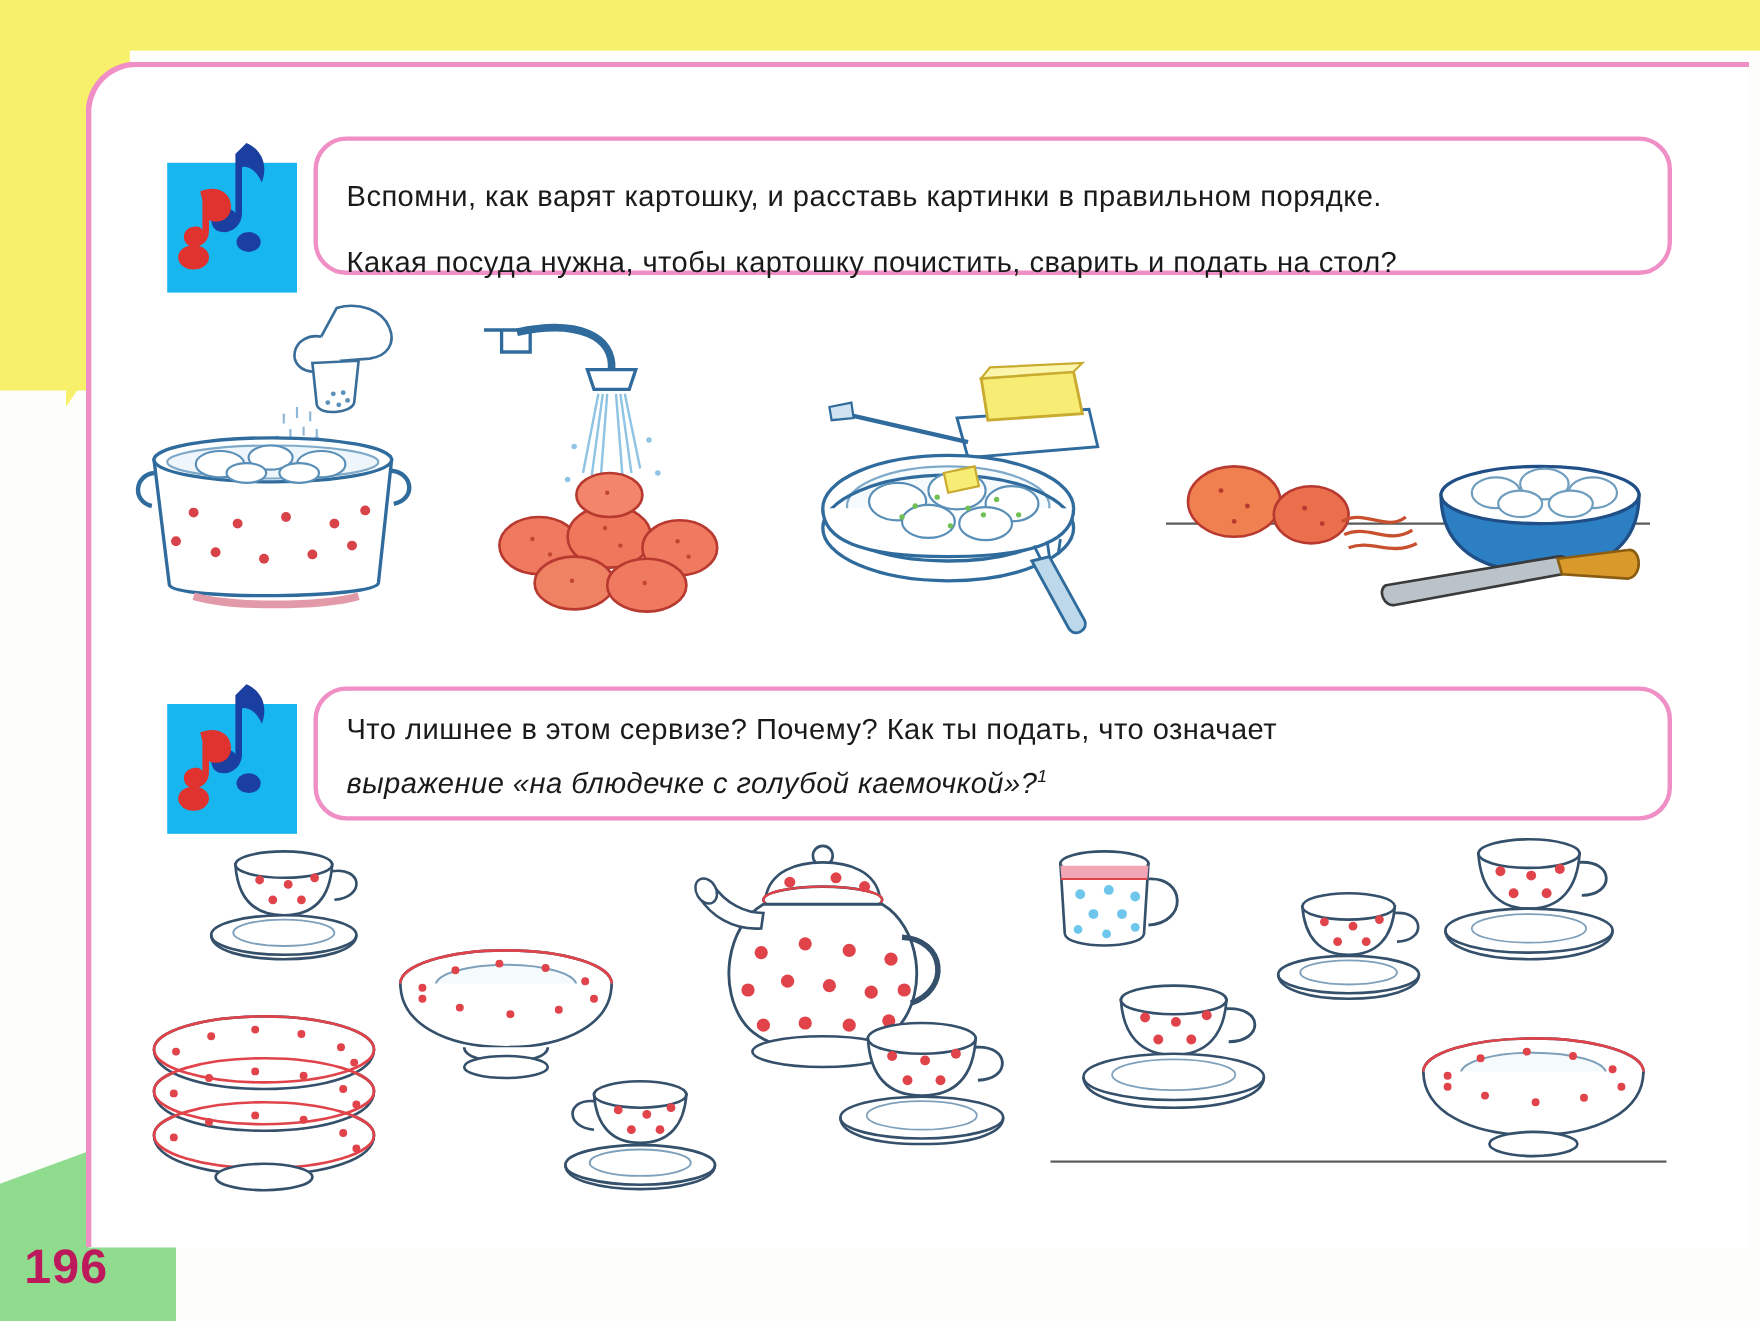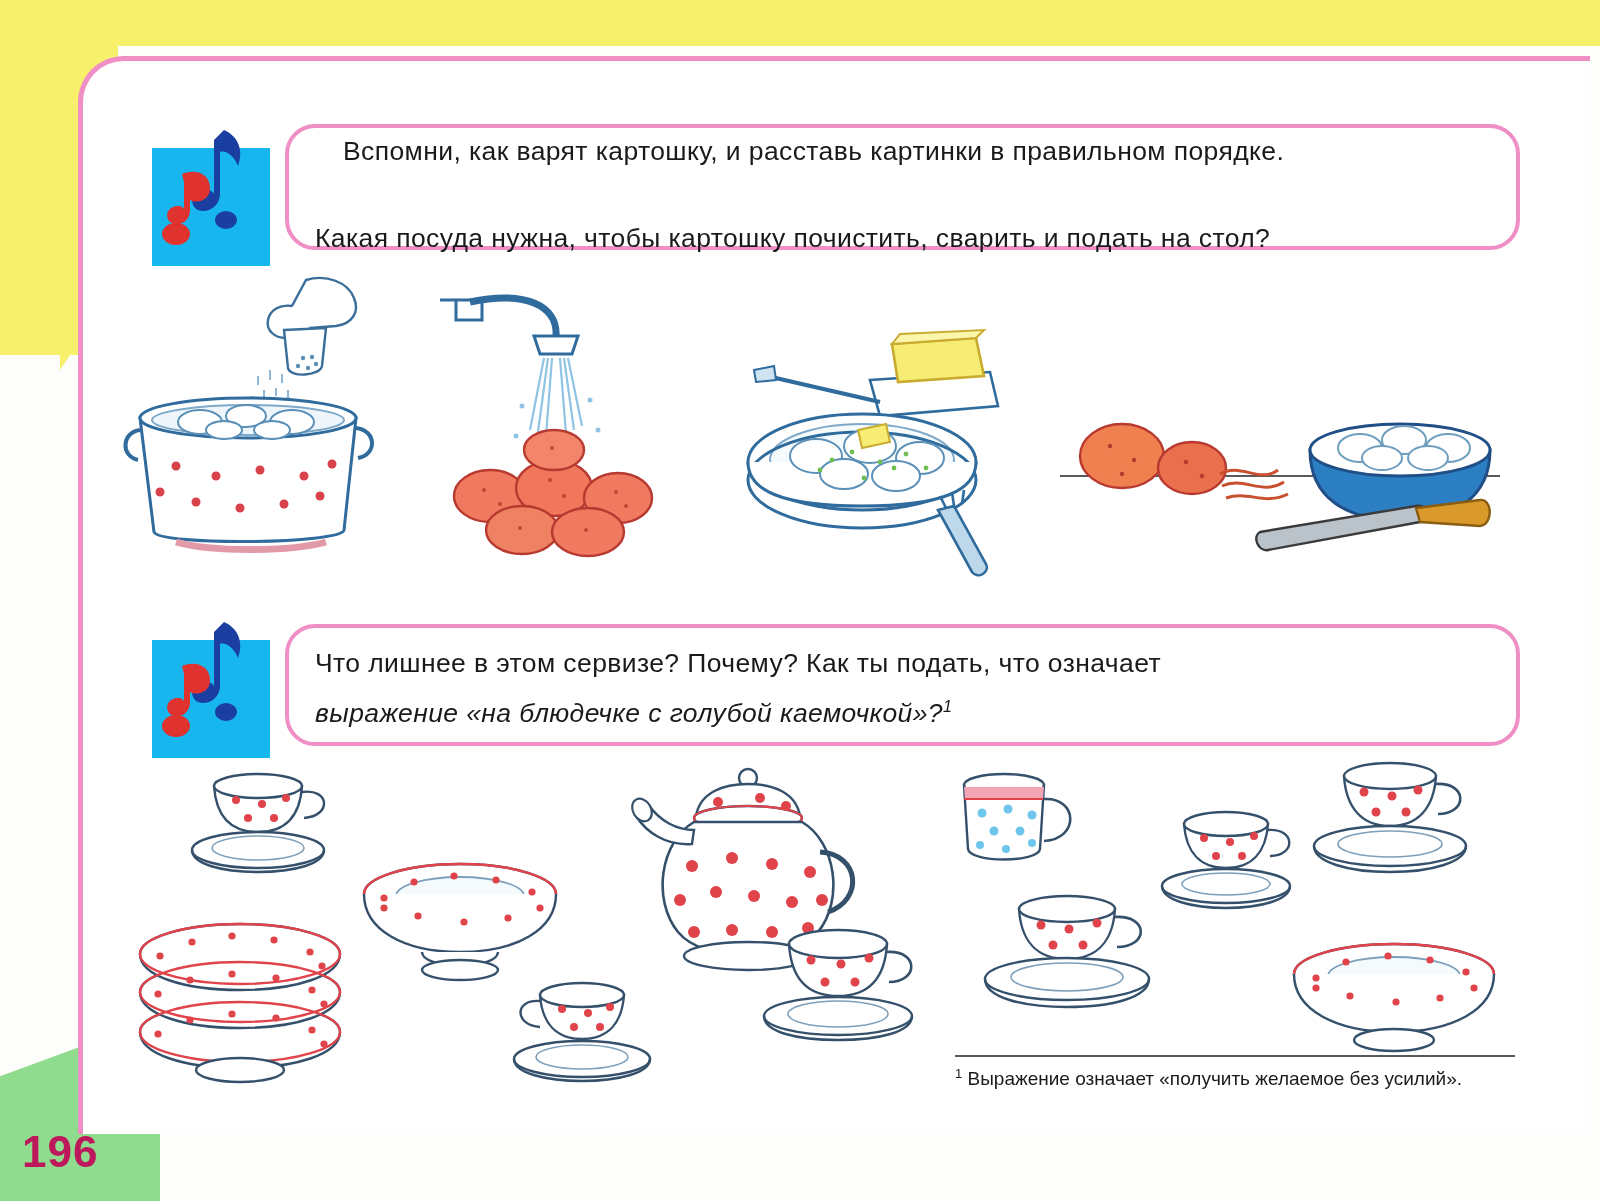--- a/index.html
+++ b/index.html
@@ -128,21 +128,21 @@
   <div class="yellow-block"></div>
   <div class="yellow-diag"></div>
 
   <div class="green-corner"></div>
   <div class="page-number">196</div>
 
   <div class="sheet"></div>
 
   <div class="task">
     <div class="task-bubble" style="left:285px; top:124px; width:1235px; height:126px;"></div>
-    <div class="task-text" style="left:315px; top:130px; width:1175px;margin-left:28px;">Вспомни, как варят картошку, и расставь картинки в правильном порядке.</div>
+    <div class="task-text" style="left:315px; top:157px; width:1175px;">Вспомни, как варят картошку, и расставь картинки в правильном порядке.</div>
     <div class="task-text" style="left:315px; top:190px; width:1175px;margin-top:27px;">Какая посуда нужна, чтобы картошку почистить, сварить и подать на стол?</div>
 
     <div class="note-icon" style="left:152px; top:148px;">
       <svg width="118" height="118" viewBox="0 0 118 118">
         <g>
           <path d="M72 -18 C 86 -12, 92 2, 86 18 C 82 8, 74 2, 68 4 L 68 46 C 68 58, 56 66, 46 62 C 38 58, 38 46, 48 42 C 54 40, 60 42, 62 46 L 62 -8 Z" fill="#1b3fa0"></path>
           <path d="M30 26 C 44 20, 58 26, 58 40 C 58 52, 46 56, 38 52 L 38 62 C 38 74, 26 80, 18 74 C 12 68, 16 58, 26 58 C 30 58, 32 60, 32 62 L 32 34 Z" fill="#e0322e"></path>
           <ellipse cx="24" cy="86" rx="14" ry="11" fill="#e0322e"></ellipse>
           <ellipse cx="74" cy="72" rx="11" ry="9" fill="#1b3fa0"></ellipse>
         </g>
@@ -607,17 +607,14 @@
         <circle cx="150" cy="58" r="3.6"></circle>
           <circle cx="106" cy="62" r="3.6"></circle>
           <circle cx="60" cy="56" r="3.6"></circle>
         <circle cx="26" cy="48" r="3.6"></circle>
       </g>
       <ellipse cx="104" cy="100" rx="40" ry="11" fill="#fff" stroke="#35506b" stroke-width="2.4"></ellipse>
     </svg>
   </div>
 
   <div class="footnote-rule"></div>
-  <div class="footnote">
-    <span class="mark">1</span><span> Выражение означает «получить желаемое без усилий».</span>
-  </div>
 
 </div>
 
 </body></html>

